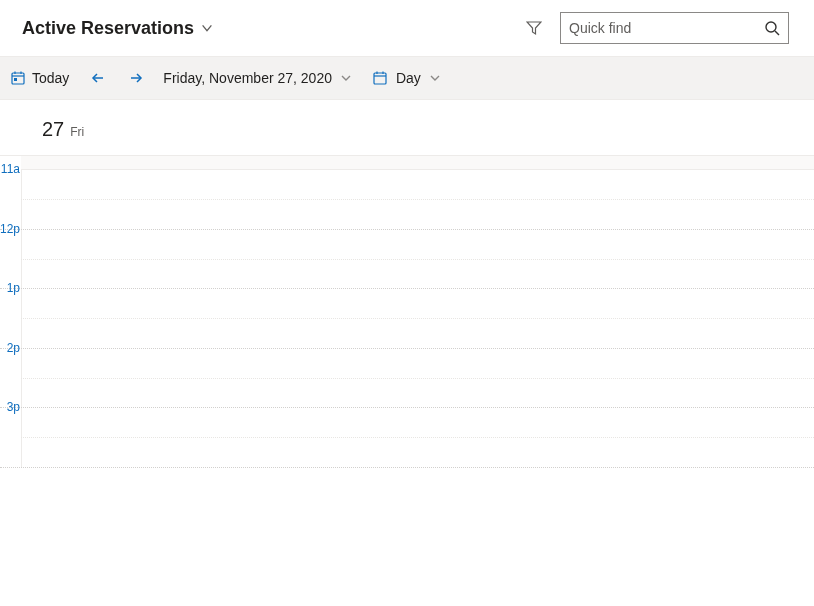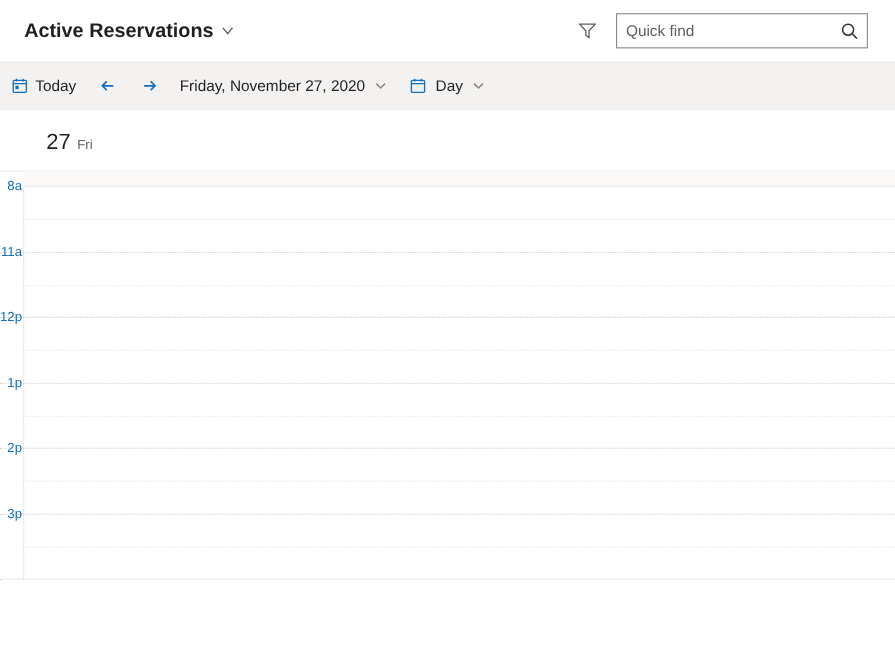--- a/index.html
+++ b/index.html
@@ -225,23 +225,20 @@
 
 <div class="calendar-area">
   <div class="day-header">
     <span class="day-num">27</span>
     <span class="day-name">Fri</span>
   </div>
   <div class="allday-row"></div>
   <div class="time-grid">
     <div class="grid-left-border"></div>
     <div class="hour-row">
-        <span class="hour-label">8a</span>
-      </div>
-    <div class="hour-row">
         <span class="hour-label">11a</span>
       </div>
     <div class="hour-row">
         <span class="hour-label">12p</span>
       </div>
     <div class="hour-row">
         <span class="hour-label">1p</span>
       </div>
     <div class="hour-row">
         <span class="hour-label">2p</span>

